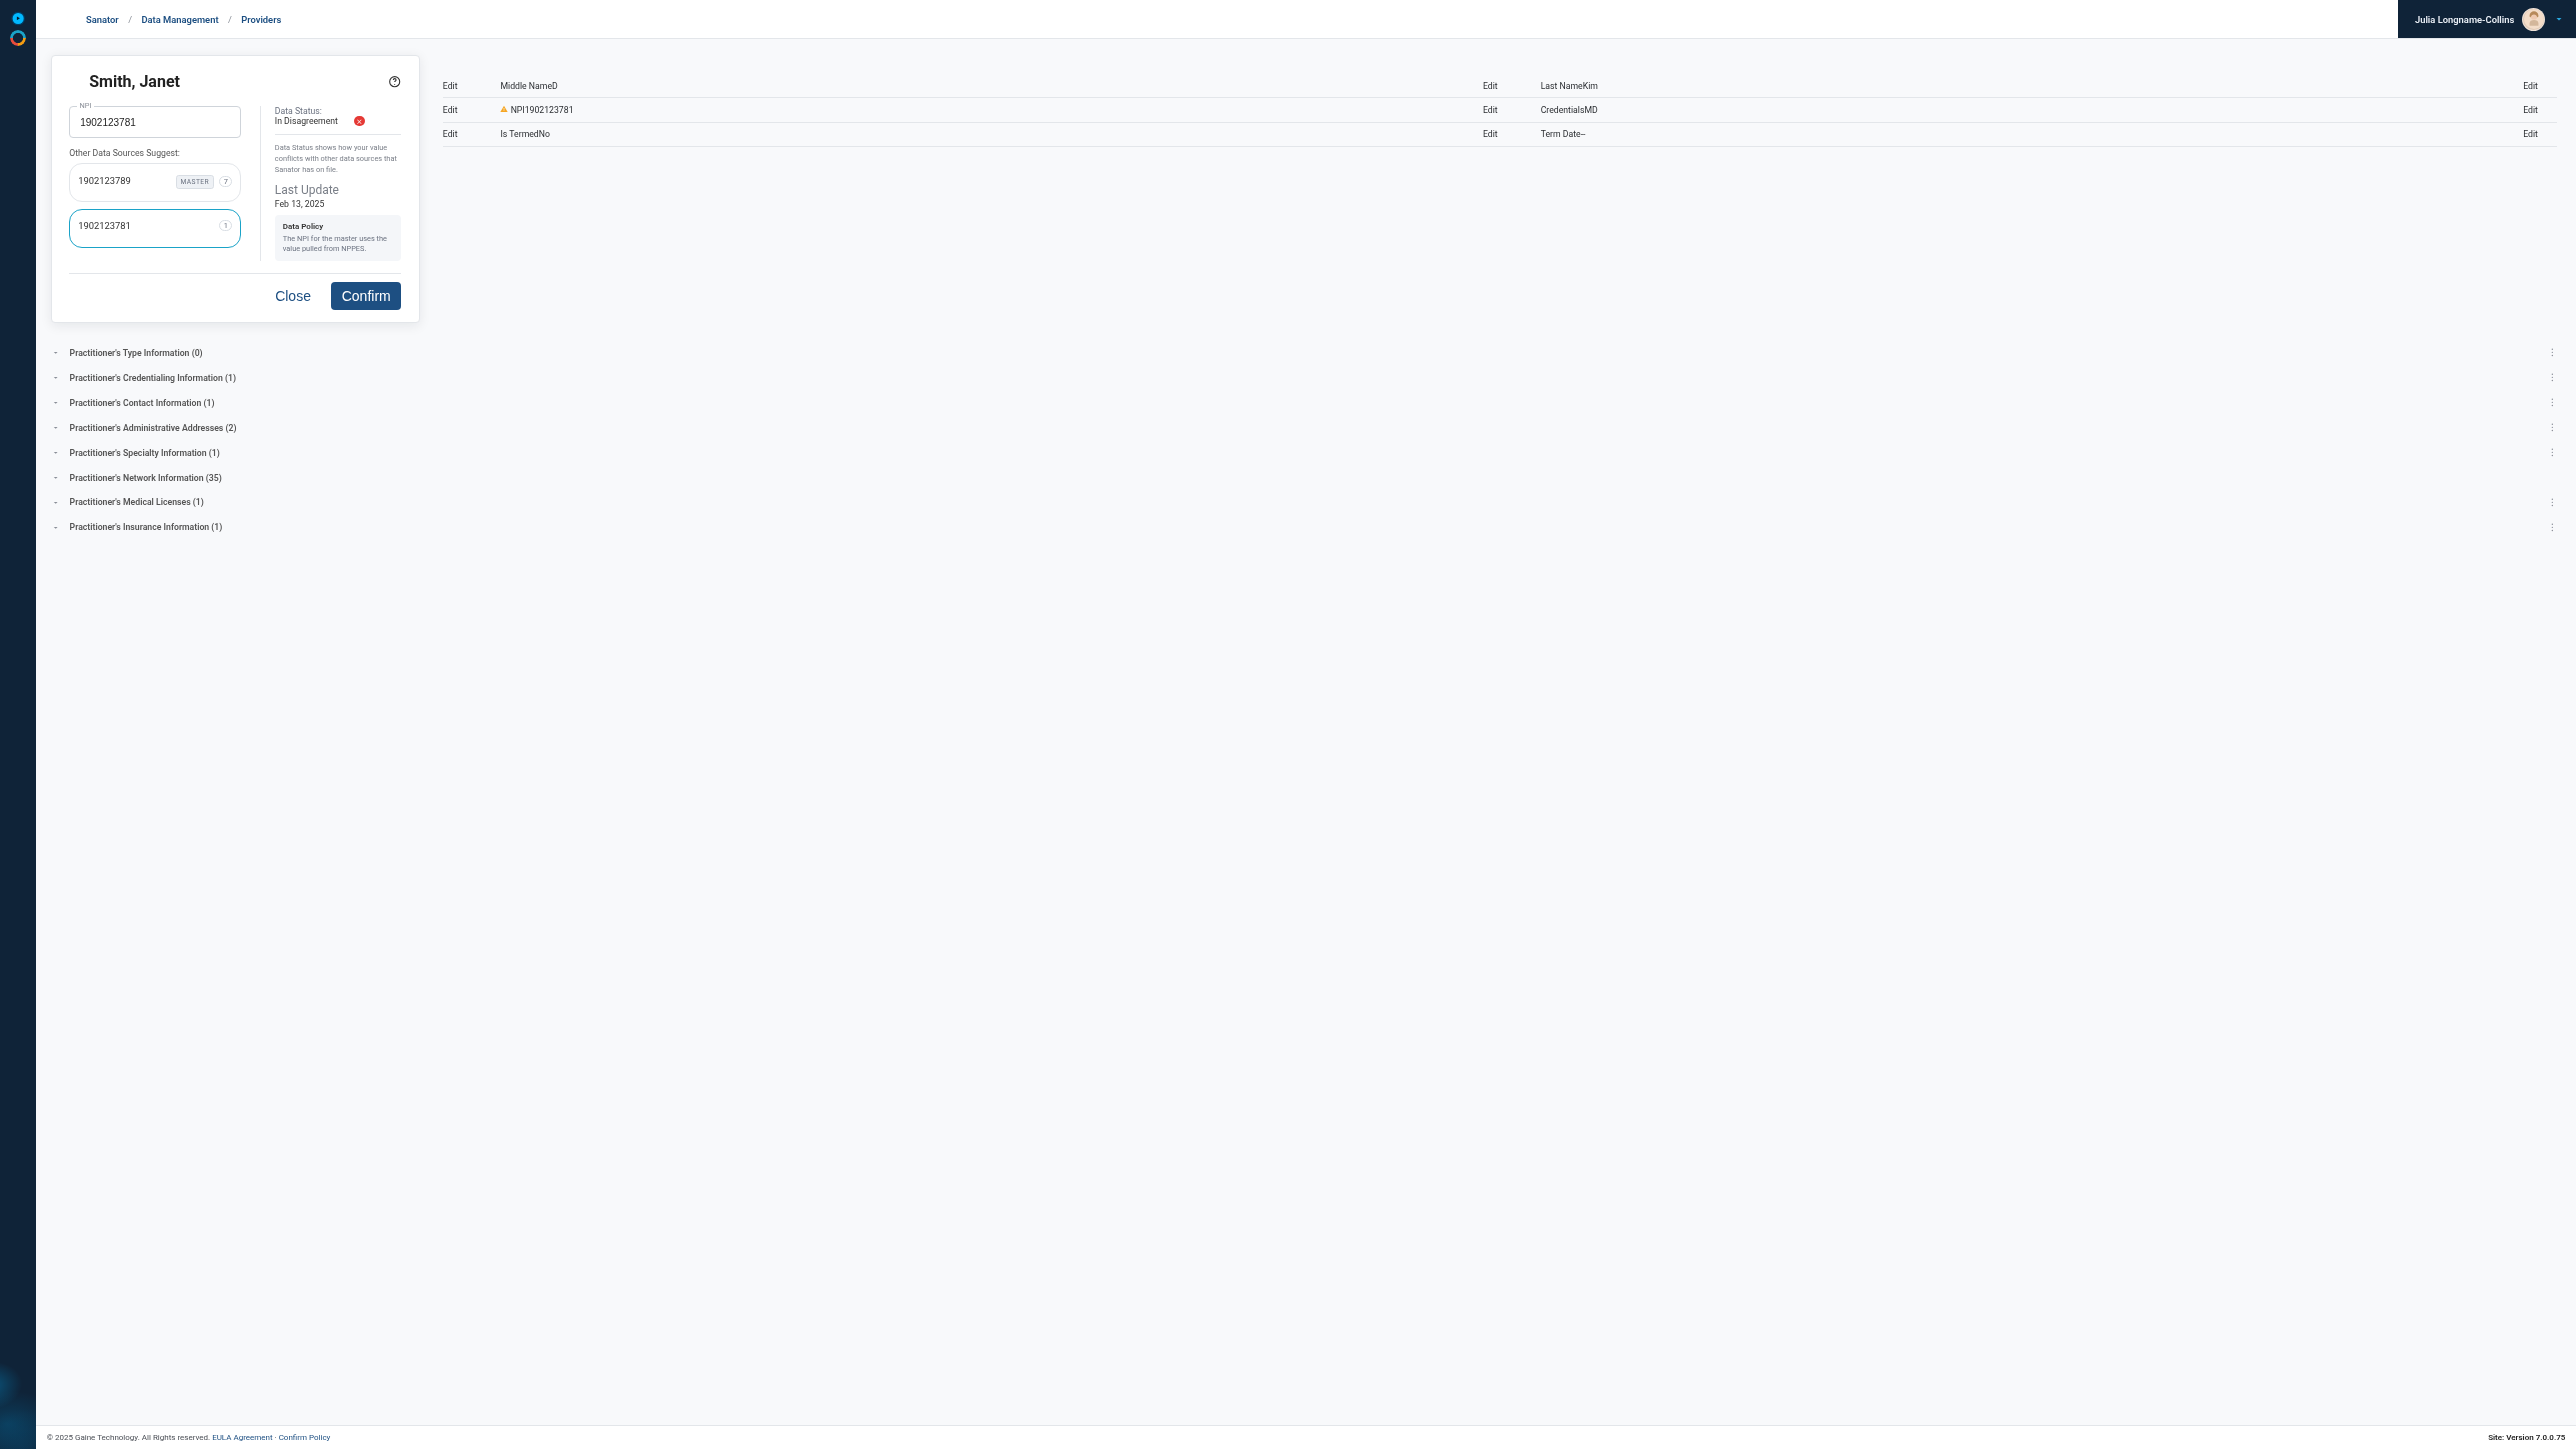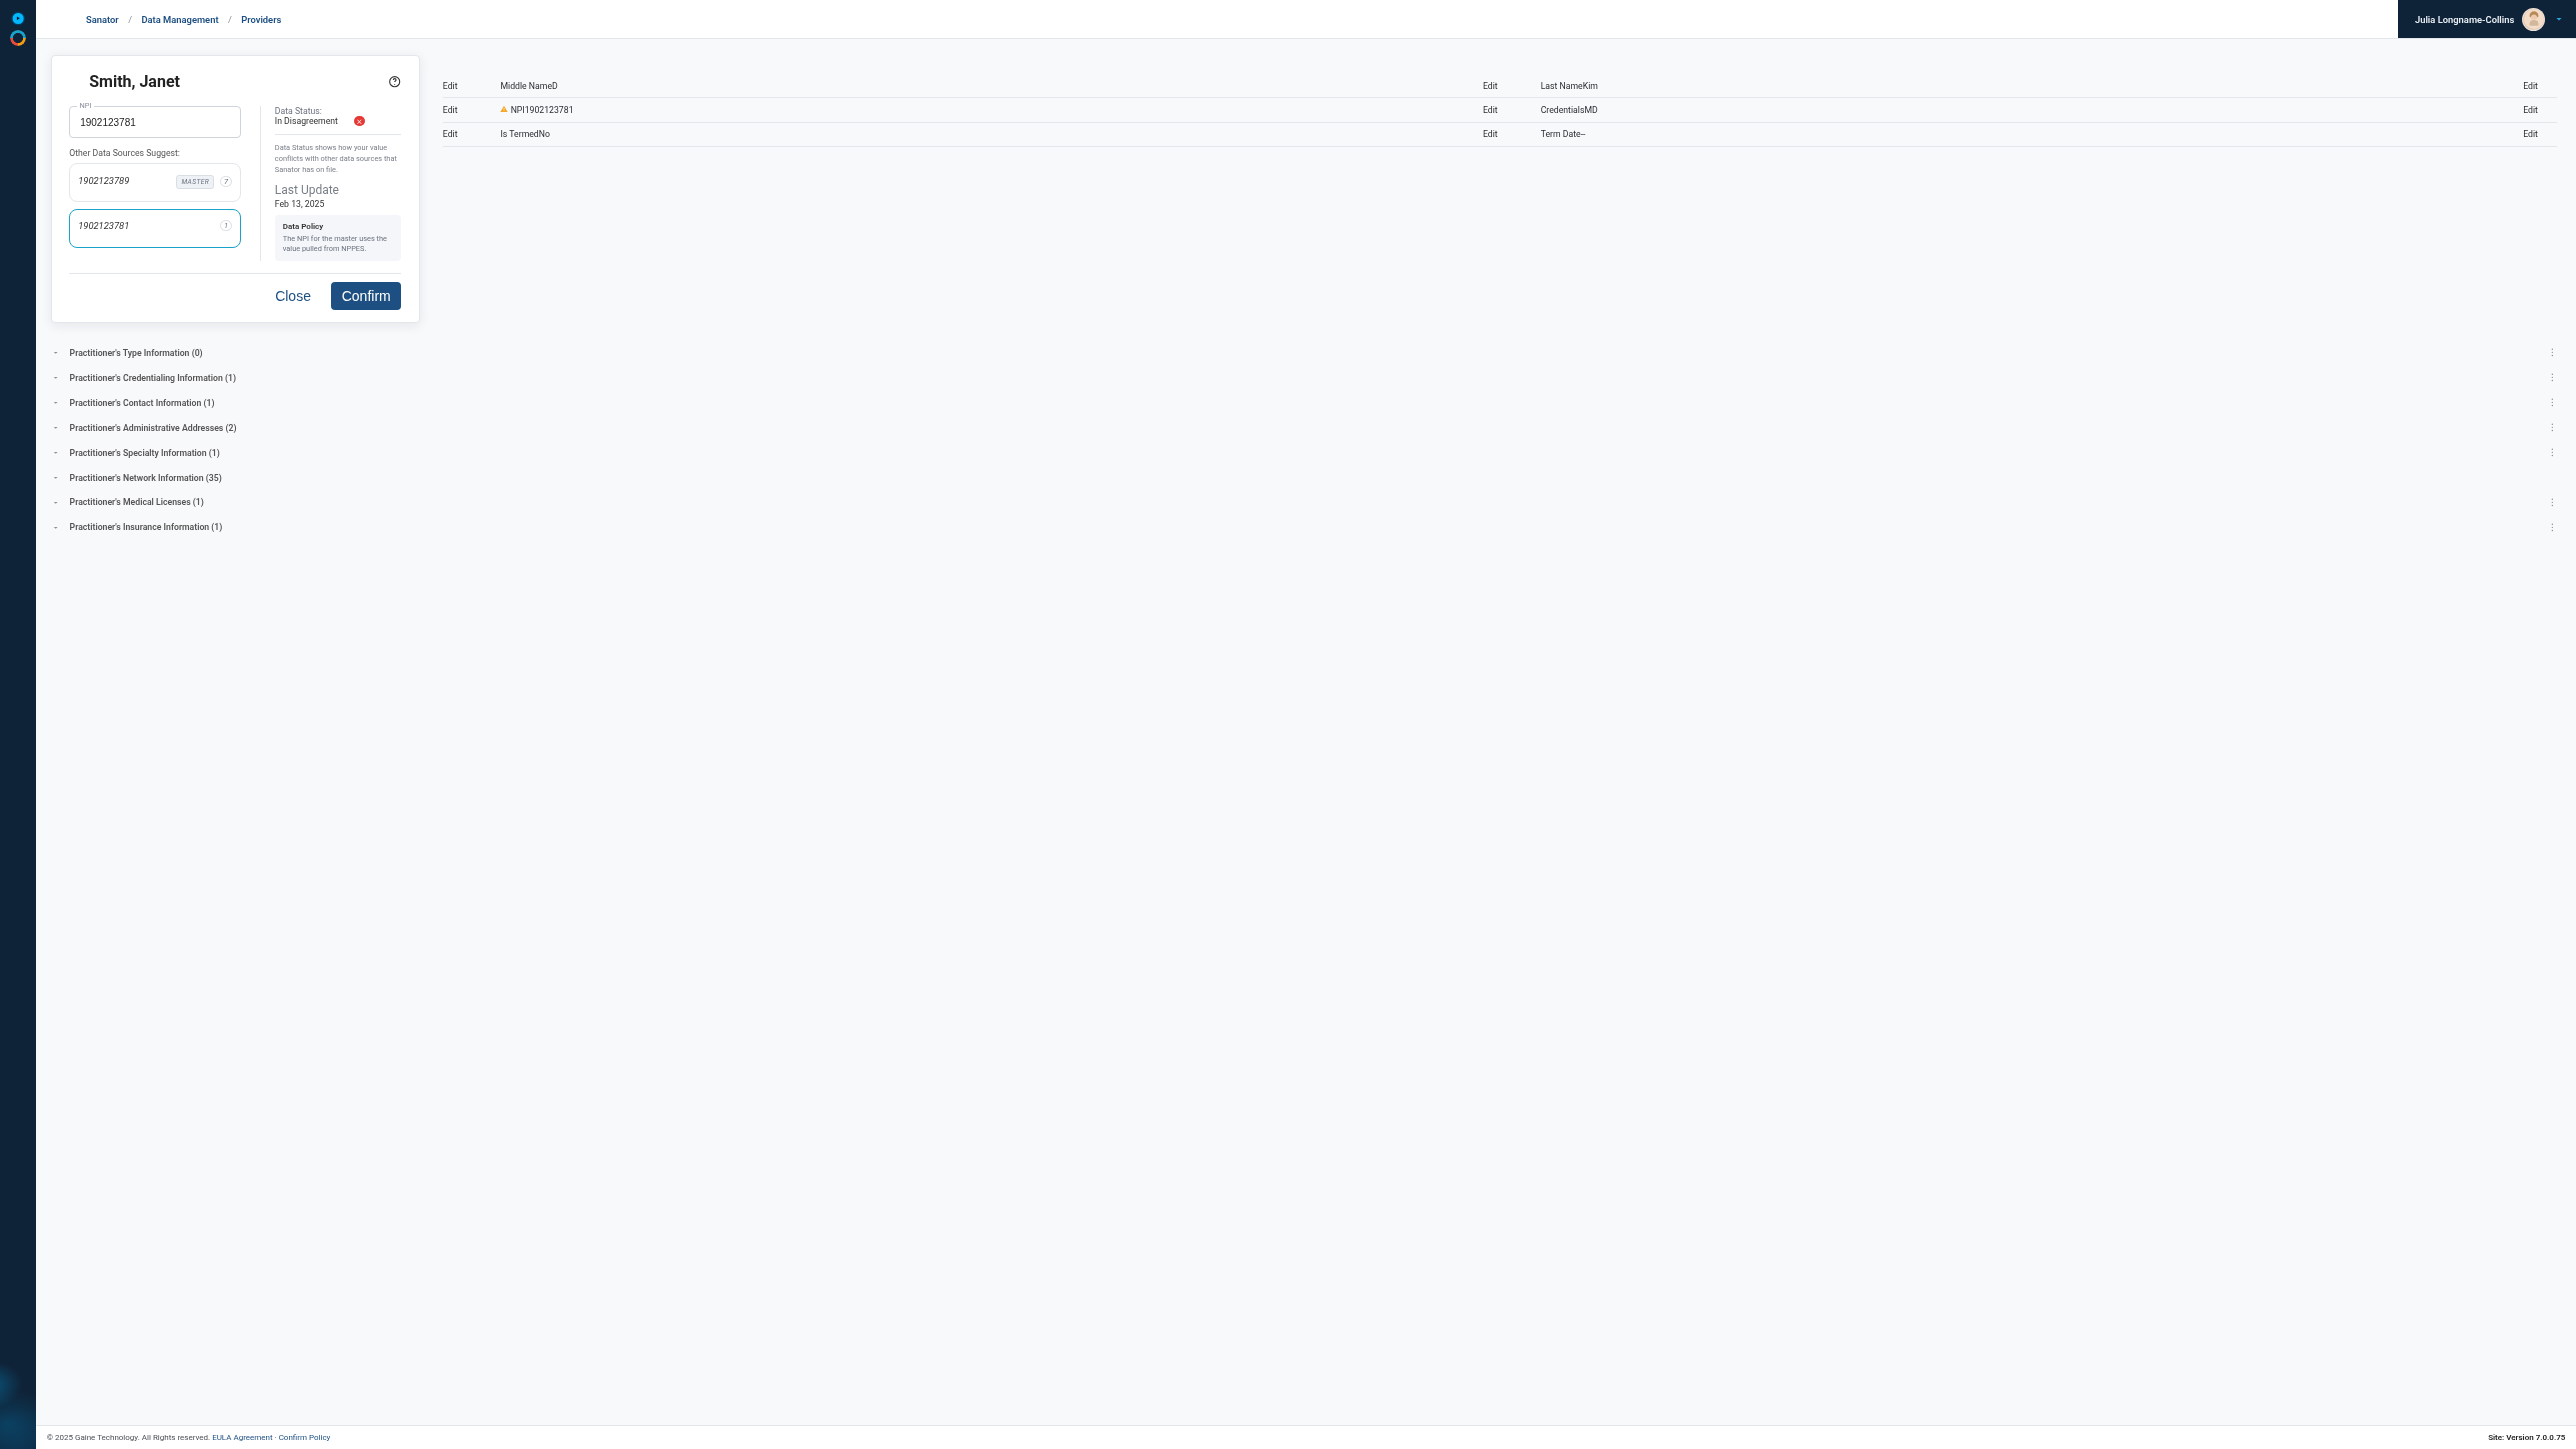--- a/index.html
+++ b/index.html
@@ -131,21 +131,21 @@
 
 .field {
   position: relative; border: 0.7px solid var(--border-strong); border-radius: 4px; padding: 9.4px 8px 8px 8px;
   background: #fff;
 }
 .field .legend { position: absolute; top: -5.4px; left: 6.7px; background: #fff; padding: 0 2.7px; font-size: 7.4px; color: var(--muted-2); }
 .field input { border: none; outline: none; width: 100%; font-size: 10px; color: #222; background: transparent; }
 
 .sub-label { font-size: 8.7px; color: #555; margin-top: 9.4px; }
 .suggest-list { display: flex; flex-direction: column; gap: 6.7px; margin-top: 5.4px; }
-.suggest-item { border: 0.7px solid var(--border); border-radius: 8px; padding: 10.7px 8px; display: flex; align-items: flex-start; justify-content: space-between; gap: 16px; min-height: 39px; font-style: italic; }
+.suggest-item { border: 0.7px solid var(--border); border-radius: 13px; padding: 10.7px 8px; display: flex; align-items: flex-start; justify-content: space-between; gap: 16px; min-height: 39px; }
 .suggest-item.selected { border: 1.3px solid var(--blue-outline); }
 .suggest-item .value { font-size: 9.4px; color: #333; }
 .chips { display: flex; align-items: center; gap: 5.4px; }
 .badge-master { background: var(--chip-bg); border: 0.7px solid var(--chip-border); border-radius: 2.7px; color: #6b7280; font-size: 6.7px; padding: 2px 4px; letter-spacing: .06em; }
 .count-pill { display: inline-flex; align-items: center; justify-content: center; min-width: 12px; height: 10.7px; padding: 0 3.4px; border: 0.7px solid var(--chip-border); border-radius: 670px; font-size: 7.4px; color: #6b7280; background: #fff; }
 
 .status-col { border-left: 0.7px solid var(--border); padding-left: 13.4px; }
 .status-line { display: flex; align-items: center; gap: 16px; font-size: 8.7px; color: #333; }
 .status-label { color: #6b7280; }
 .status-pill { display: inline-flex; align-items: center; justify-content: center; width: 10.7px; height: 10.7px; border-radius: 50%; background: var(--red); color: #fff; }

